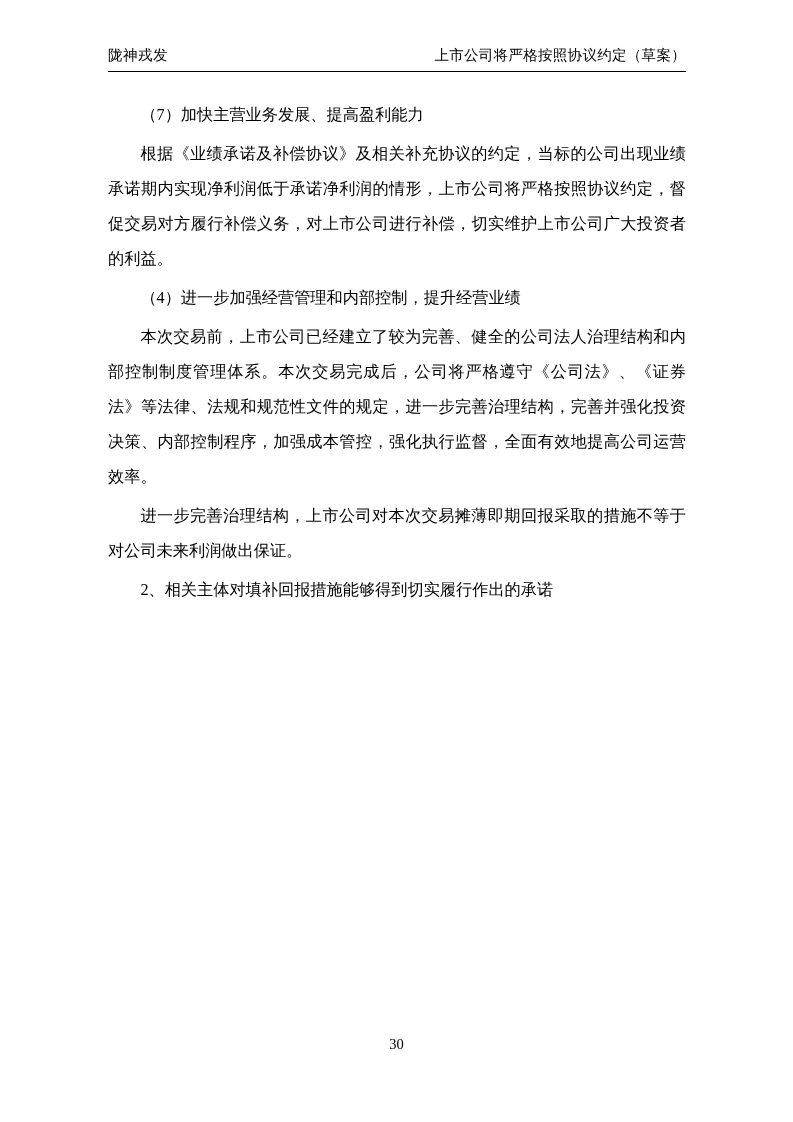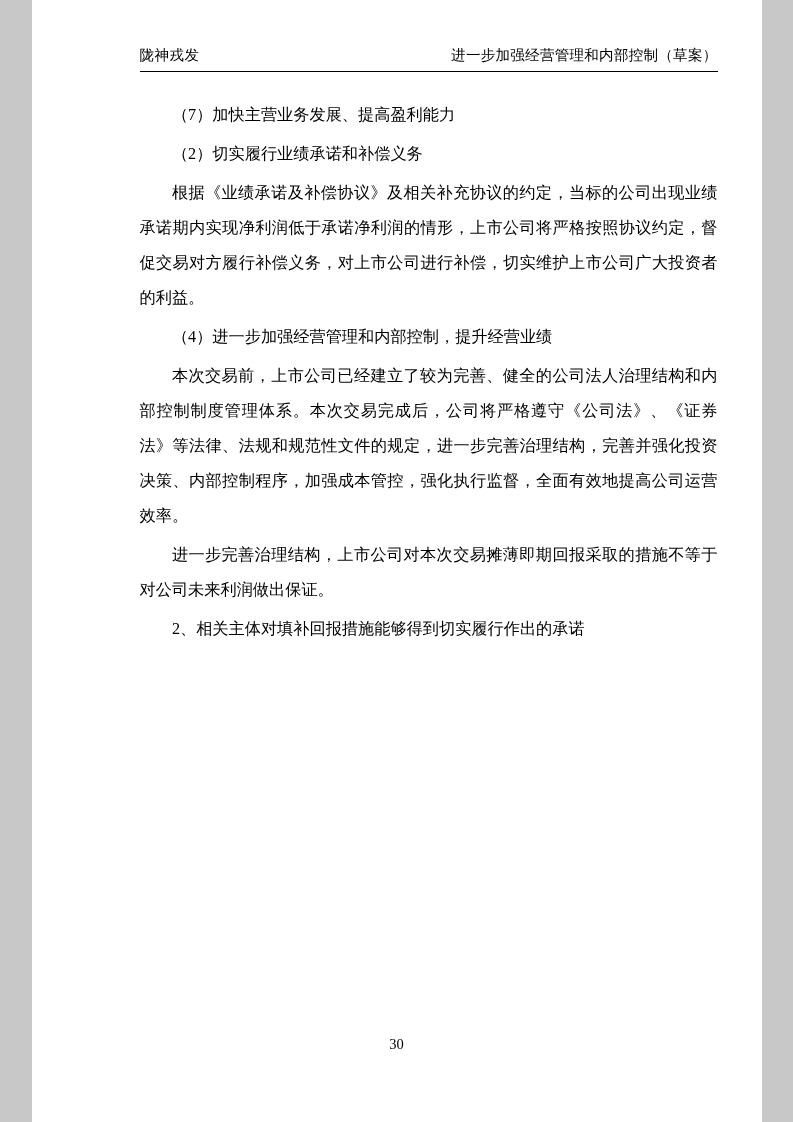--- a/index.html
+++ b/index.html
@@ -5,21 +5,21 @@
   html, body {
     margin: 0;
     padding: 0;
     background: #c8c8c8;
   }
   body {
     font-family: "Liberation Serif", "DejaVu Serif", serif;
   }
   .page {
     position: relative;
-    width: 730px;
+    width: 793px;
     height: 1122px;
     margin: 0 auto;
     background: #ffffff;
     box-sizing: border-box;
     overflow: hidden;
   }
   .content {
     position: absolute;
     left: 108px;
     top: 46px;
@@ -66,27 +66,26 @@
 </style>
 </head>
 <body>
 
 <div class="page">
 
   <div class="content">
 
     <div class="header">
       <span class="header-left">陇神戎发</span>
-      <span class="header-right">进一步加强经营管理和内部控制（草案）</span>
+      <span class="header-right">上市公司将严格按照协议约定（草案）</span>
     </div>
     <div class="header-rule"></div>
 
     <div>
       <p class="body-text">（7）加快主营业务发展、提高盈利能力</p>
-      <p class="body-text">（2）切实履行业绩承诺和补偿义务</p>
       <p class="body-text">根据《业绩承诺及补偿协议》及相关补充协议的约定，当标的公司出现业绩承诺期内实现净利润低于承诺净利润的情形，上市公司将严格按照协议约定，督促交易对方履行补偿义务，对上市公司进行补偿，切实维护上市公司广大投资者的利益。</p>
       <p class="body-text">（4）进一步加强经营管理和内部控制，提升经营业绩</p>
       <p class="body-text">本次交易前，上市公司已经建立了较为完善、健全的公司法人治理结构和内部控制制度管理体系。本次交易完成后，公司将严格遵守《公司法》、《证券法》等法律、法规和规范性文件的规定，进一步完善治理结构，完善并强化投资决策、内部控制程序，加强成本管控，强化执行监督，全面有效地提高公司运营效率。</p>
       <p class="body-text">进一步完善治理结构，上市公司对本次交易摊薄即期回报采取的措施不等于对公司未来利润做出保证。</p>
       <p class="body-text">2、相关主体对填补回报措施能够得到切实履行作出的承诺</p>
     </div>
 
   </div>
 
   <div class="page-number">30</div>

